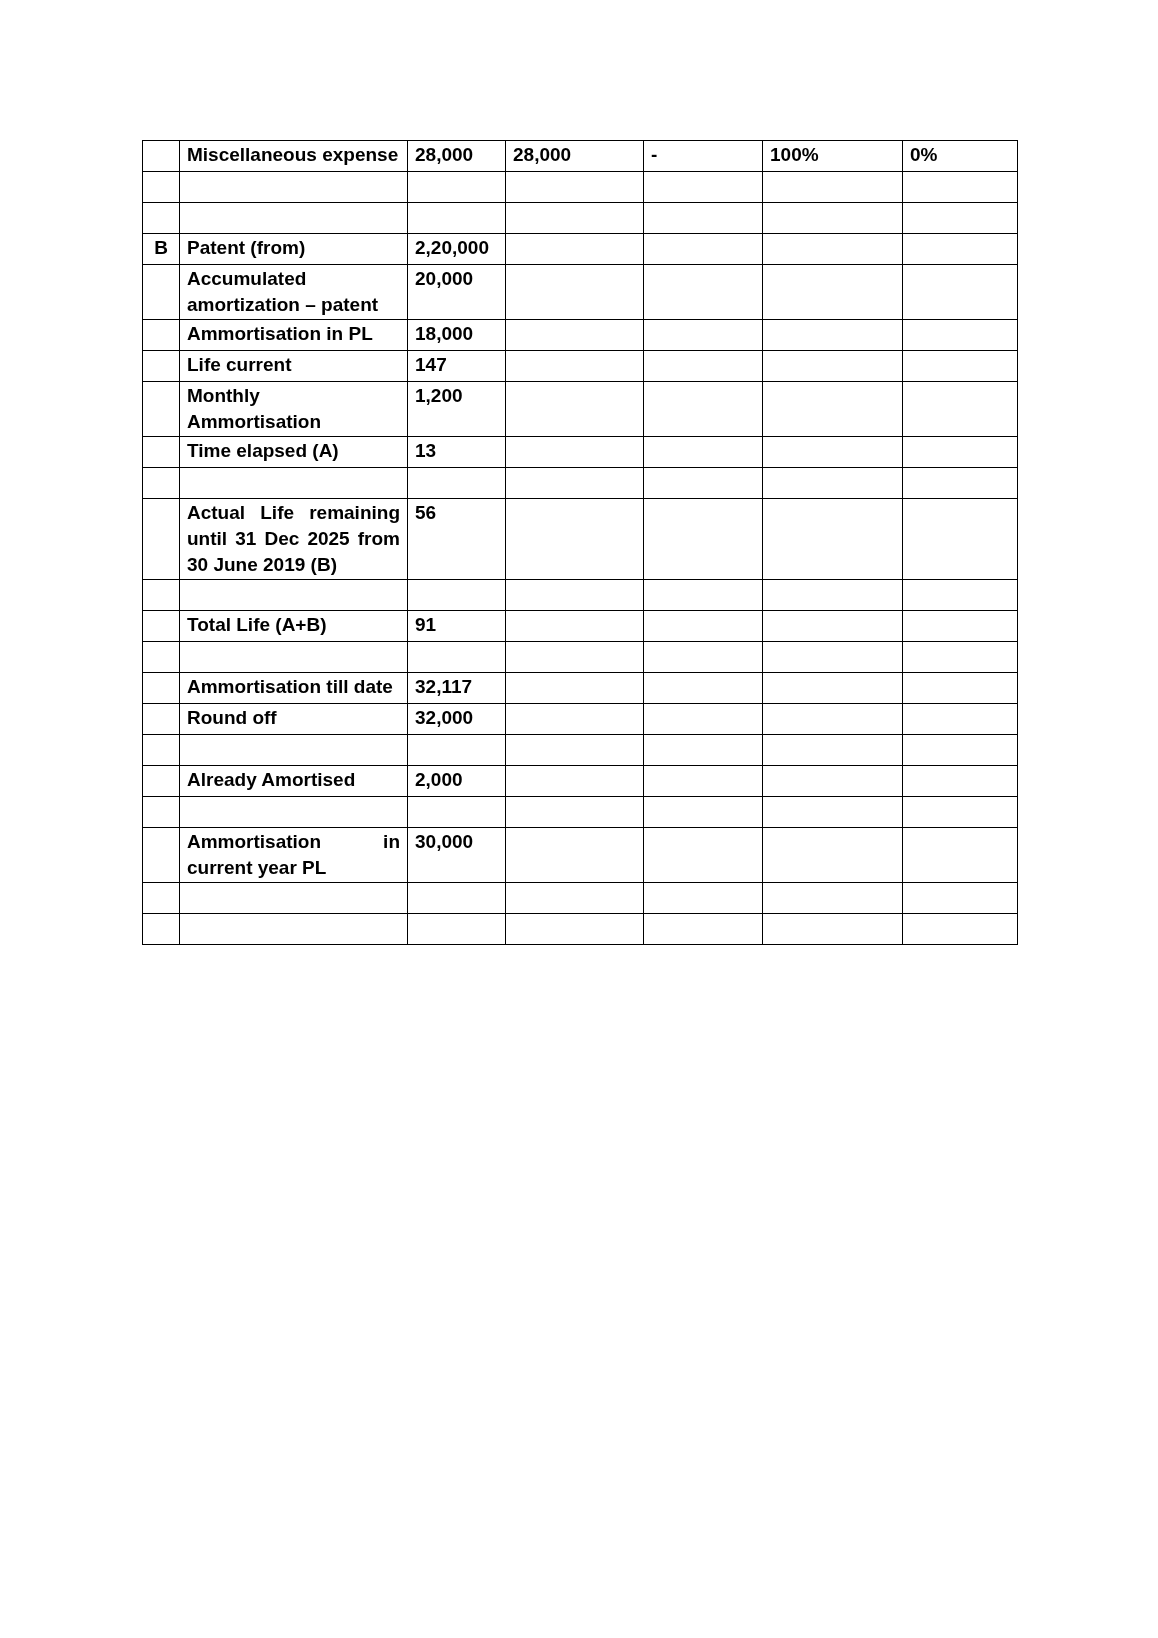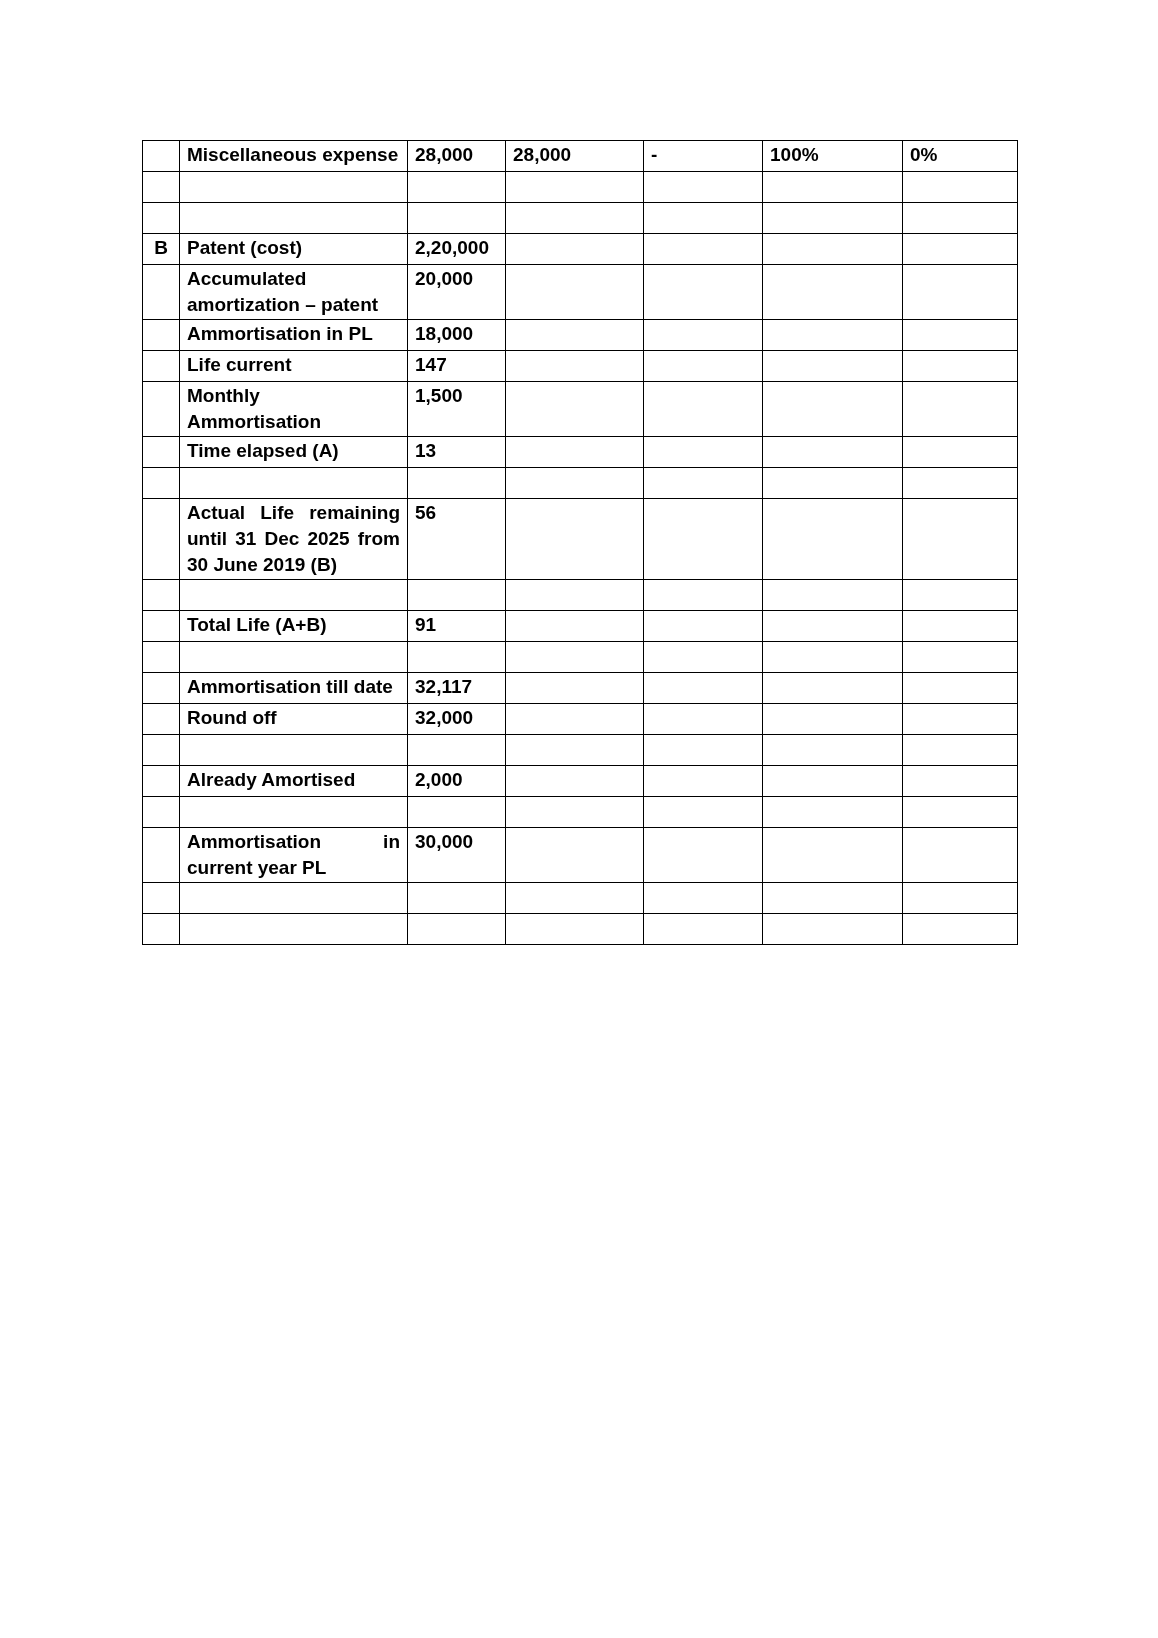--- a/index.html
+++ b/index.html
@@ -84,21 +84,21 @@
           <td class="c-marker"></td>
           <td class="c-label"></td>
           <td class="c-value"></td>
           <td class="c-value"></td>
           <td class="c-value"></td>
           <td class="c-value"></td>
           <td class="c-value"></td>
         </tr>
         <tr>
           <td class="c-marker">B</td>
-          <td class="c-label">Patent (cost)</td>
+          <td class="c-label">Patent (from)</td>
           <td class="c-value">2,20,000</td>
           <td class="c-value"></td>
           <td class="c-value"></td>
           <td class="c-value"></td>
           <td class="c-value"></td>
         </tr>
         <tr>
           <td class="c-marker"></td>
           <td class="c-label">Accumulated
 amortization – patent</td>
@@ -123,21 +123,21 @@
           <td class="c-value">147</td>
           <td class="c-value"></td>
           <td class="c-value"></td>
           <td class="c-value"></td>
           <td class="c-value"></td>
         </tr>
         <tr>
           <td class="c-marker"></td>
           <td class="c-label">Monthly
 Ammortisation</td>
-          <td class="c-value">1,500</td>
+          <td class="c-value">1,200</td>
           <td class="c-value"></td>
           <td class="c-value"></td>
           <td class="c-value"></td>
           <td class="c-value"></td>
         </tr>
         <tr>
           <td class="c-marker"></td>
           <td class="c-label">Time elapsed (A)</td>
           <td class="c-value">13</td>
           <td class="c-value"></td>

